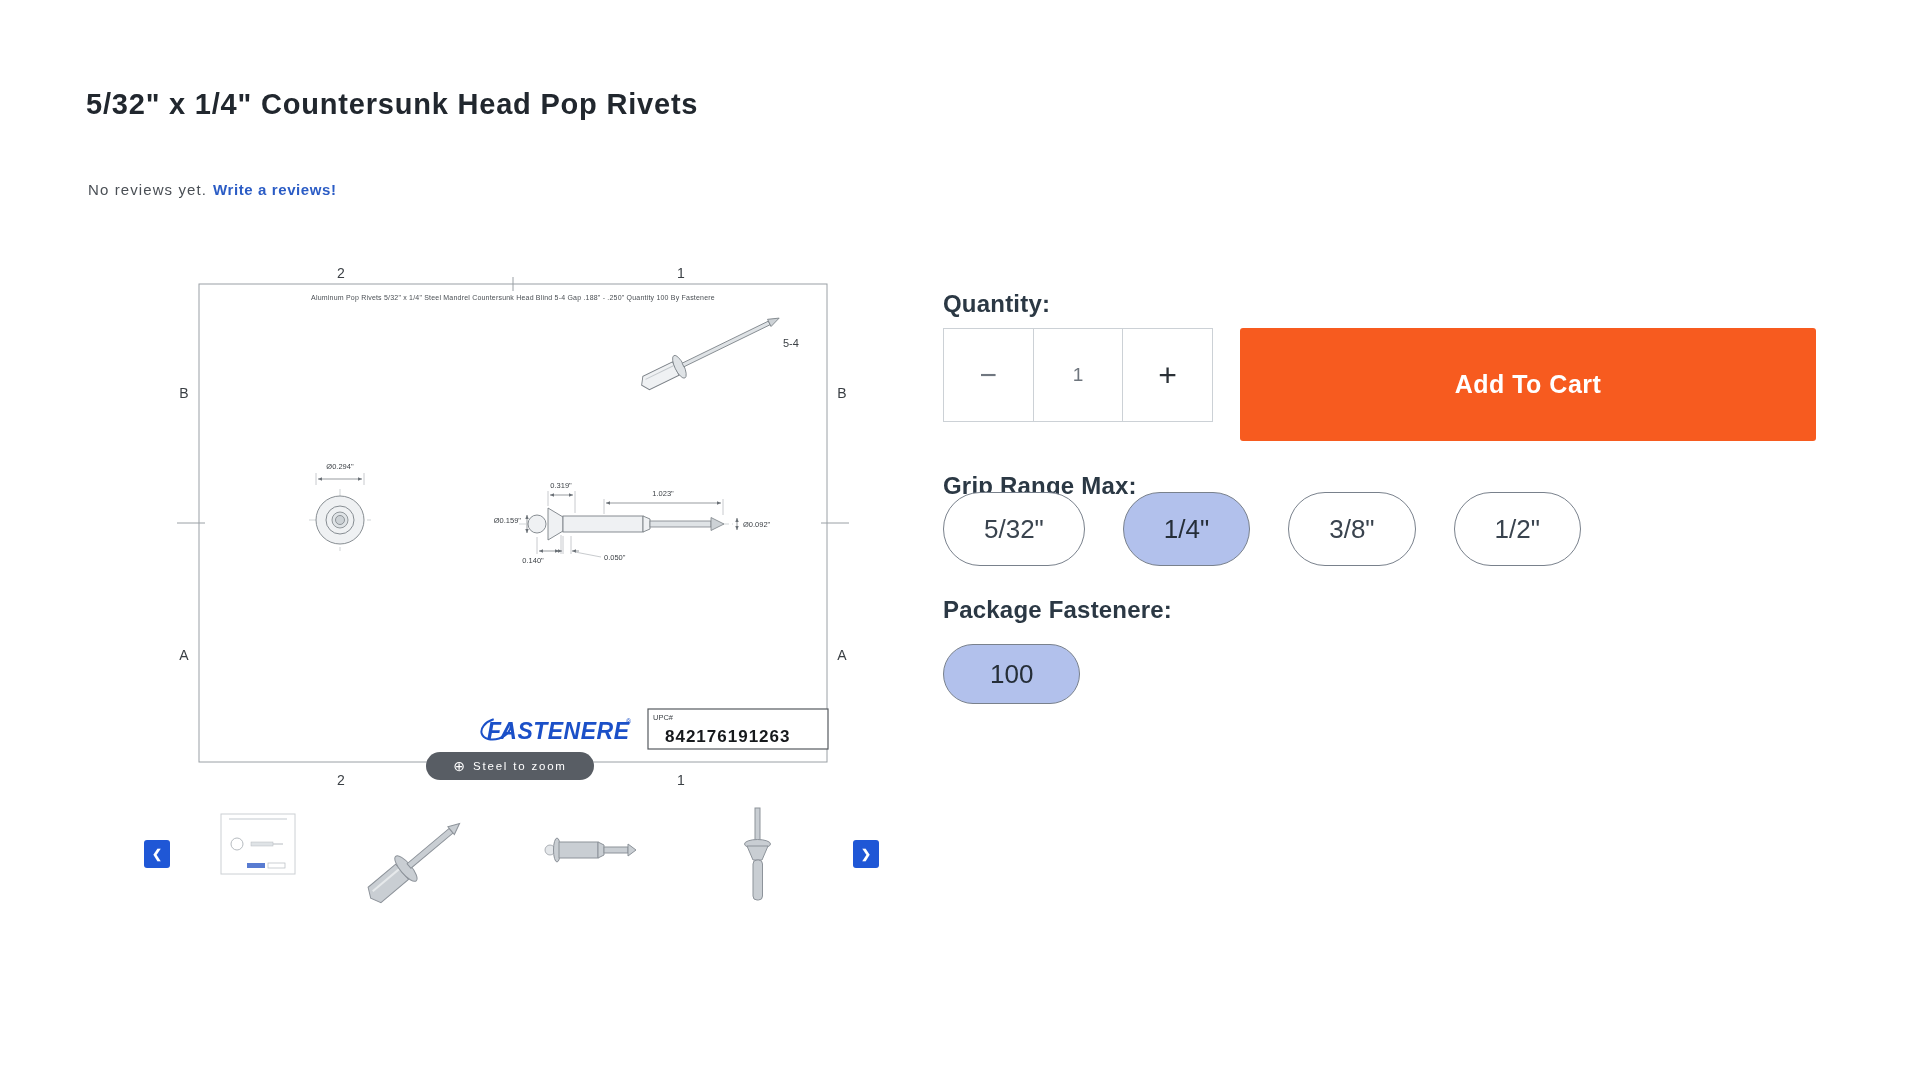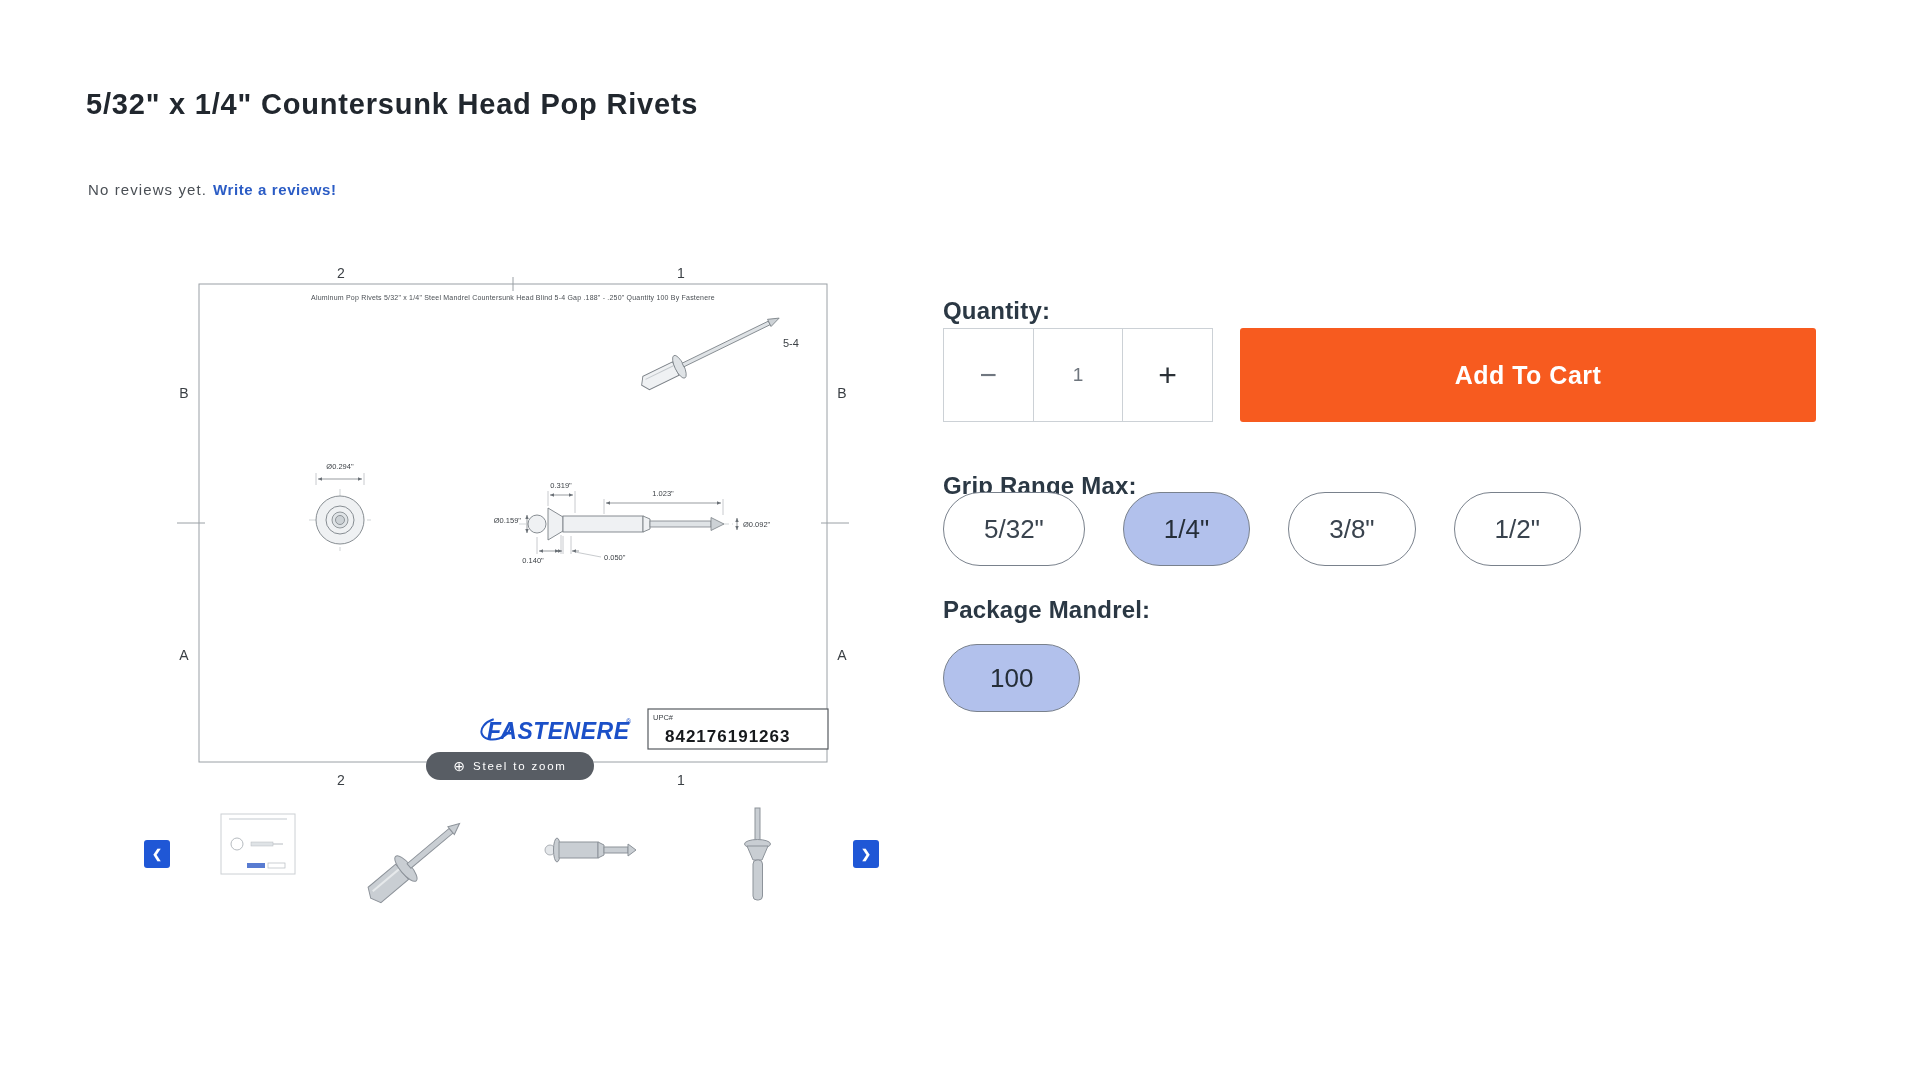--- a/index.html
+++ b/index.html
@@ -51,43 +51,43 @@
   .thumb svg { display:block; width:100%; height:100%; }
   .thumb-1 { left:211px; top:806px; width:94px; height:84px; }
   .thumb-2 { left:367px; top:800px; width:104px; height:112px; }
   .thumb-3 { left:542px; top:830px; width:98px; height:40px; }
   .thumb-4 { left:732px; top:800px; width:52px; height:106px; }
   .t-part { fill:#c9ced3; stroke:#8d939a; stroke-width:1; }
   .t-light { fill:#e4e7ea; stroke:#9aa0a6; stroke-width:.8; }
 
   
   .section-label { position:absolute; font-size:24px; font-weight:700; color:#2b3844; letter-spacing:.2px; }
-  .lbl-qty { left:943px; top:297px; }
+  .lbl-qty { left:943px; top:290px; }
   .lbl-grip { left:943px; top:472px; }
   .lbl-pkg { left:943px; top:596px; }
 
   .stepper { position:absolute; left:943px; top:328px; width:270px; height:94px; border:1px solid #ccd1d6;
     display:flex; background:#fff; }
   .stepper > * { flex:1; display:flex; align-items:center; justify-content:center; background:#fff; border:none; }
   .step-minus { border-right:1px solid #ccd1d6 !important; font-size:30px; color:#707780; cursor:pointer; }
   .step-value { border-right:1px solid #ccd1d6 !important; font-size:19px; color:#6e757d; }
   .step-plus { font-size:32px; color:#2b3137; cursor:pointer; }
 
-  .add-cart { position:absolute; left:1240px; top:328px; width:576px; height:94px; background:#f75b1f;
+  .add-cart { position:absolute; left:1240px; top:328px; width:576px; height:113px; background:#f75b1f;
     border:none; border-radius:3px; color:#fff; font-size:25px; font-weight:700; letter-spacing:.5px;
     font-family:"Liberation Sans", sans-serif; cursor:pointer; }
 
   .pill-row { position:absolute; left:943px; display:flex; gap:38px; }
   .row-grip { top:492px; }
   .row-pkg { top:644px; }
   .pill { display:inline-flex; align-items:center; justify-content:center; height:74px; padding:0 40px;
     border-radius:37px; border:1px solid #79818c; background:#fff; font-size:26px; color:#39434e;
     font-family:"Liberation Sans", sans-serif; cursor:pointer; }
   .pill.selected { background:#b2c1ec; color:#252e38; }
-  .pill-pkg { height:68px; border-radius:34px; padding:3px 46px; }
+  .pill-pkg { height:60px; border-radius:34px; padding:3px 46px; }
 </style>
 </head>
 <body>
 
 <div class="canvas">
 
   <div class="product-title">
     <div>5/32" x 1/4" Countersunk Head Pop Rivets</div>
   </div>
 
@@ -263,19 +263,19 @@
 
   <div class="section-label lbl-grip">Grip Range Max:</div>
 
   <div class="pill-row row-grip">
     <button class="pill">5/32"</button>
     <button class="pill selected">1/4"</button>
     <button class="pill">3/8"</button>
     <button class="pill">1/2"</button>
   </div>
 
-  <div class="section-label lbl-pkg">Package Mandrel:</div>
+  <div class="section-label lbl-pkg">Package Fastenere:</div>
 
   <div class="pill-row row-pkg">
     <button class="pill pill-pkg selected">100</button>
   </div>
 
 </div>
 
 </body></html>

